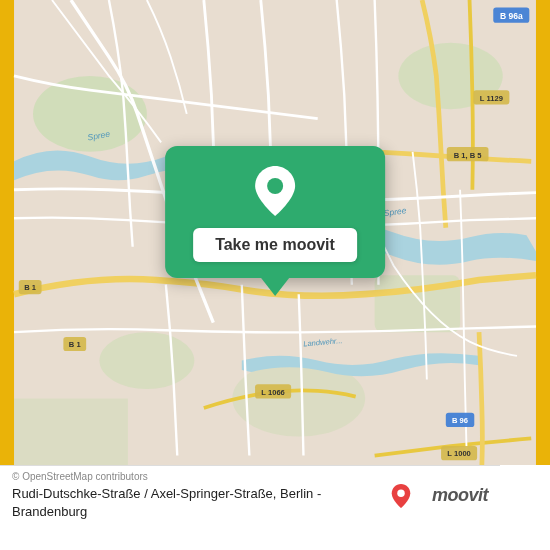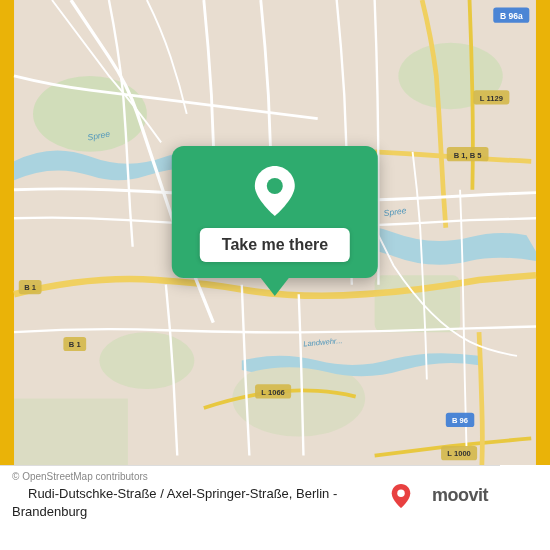--- a/index.html
+++ b/index.html
@@ -98,28 +98,28 @@
       font-size: 10px;
       color: #888;
       display: block;
       margin-bottom: 2px;
     }
 
     #location-name {
       font-size: 13px;
       color: #222;
       font-weight: 400;
-      margin-left: 16px;
     }
 
     #moovit-logo {
       display: flex;
       align-items: center;
       gap: 20px;
       margin-left: 10px;
+      font-style: italic;
     }
 
     #moovit-pin {
       width: 22px;
       height: 26px;
     }
 
     #moovit-text {
       font-size: 18px;
       font-weight: 700;
@@ -218,21 +218,21 @@
   <div id="popup-overlay">
     <div id="popup-card">
       <div id="location-icon-container">
         <svg width="50" height="54" viewBox="0 0 50 54">
 
           <path d="M25 2 C14 2 5 11 5 22 C5 35 25 52 25 52 C25 52 45 35 45 22 C45 11 36 2 25 2 Z" fill="white"></path>
 
           <circle cx="25" cy="22" r="8" fill="#2eab6e"></circle>
         </svg>
       </div>
-      <button id="take-me-there-btn">Take me there</button>
+      <button id="take-me-there-btn">Take me moovit</button>
     </div>
     <div id="popup-triangle"></div>
   </div>
 </div>
 
 <div id="footer">
   <div id="footer-text-container">
     <span id="attribution">© OpenStreetMap contributors</span>
     <span id="location-name">Rudi-Dutschke-Straße / Axel-Springer-Straße, Berlin - Brandenburg</span>
   </div>

